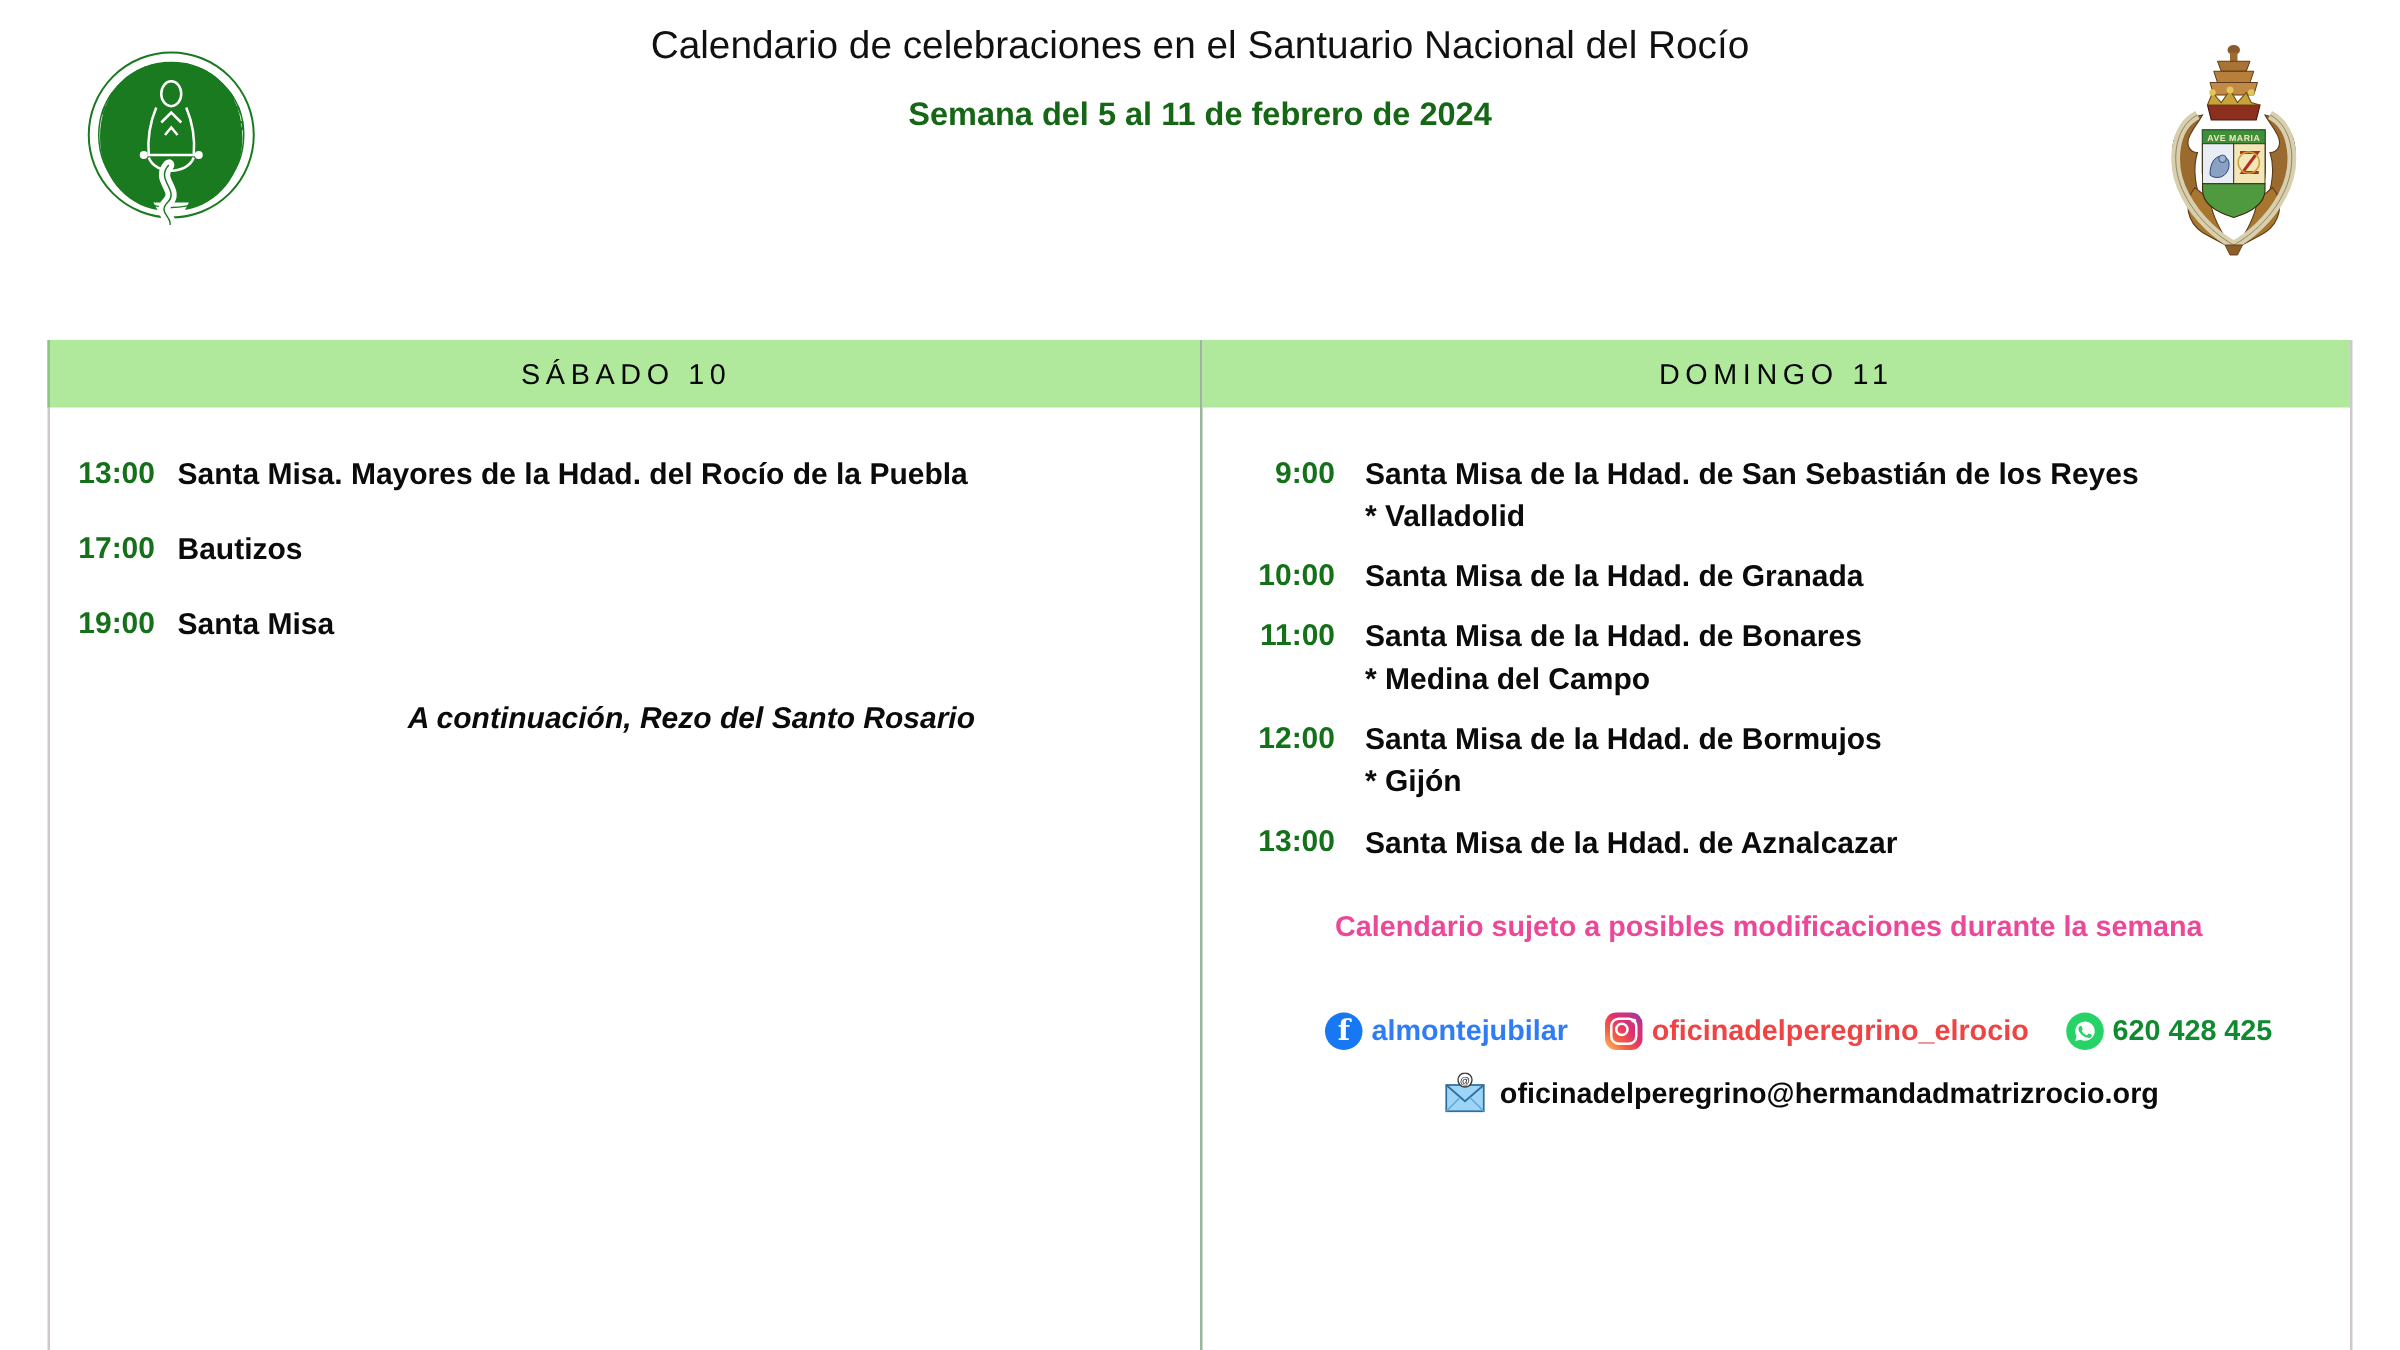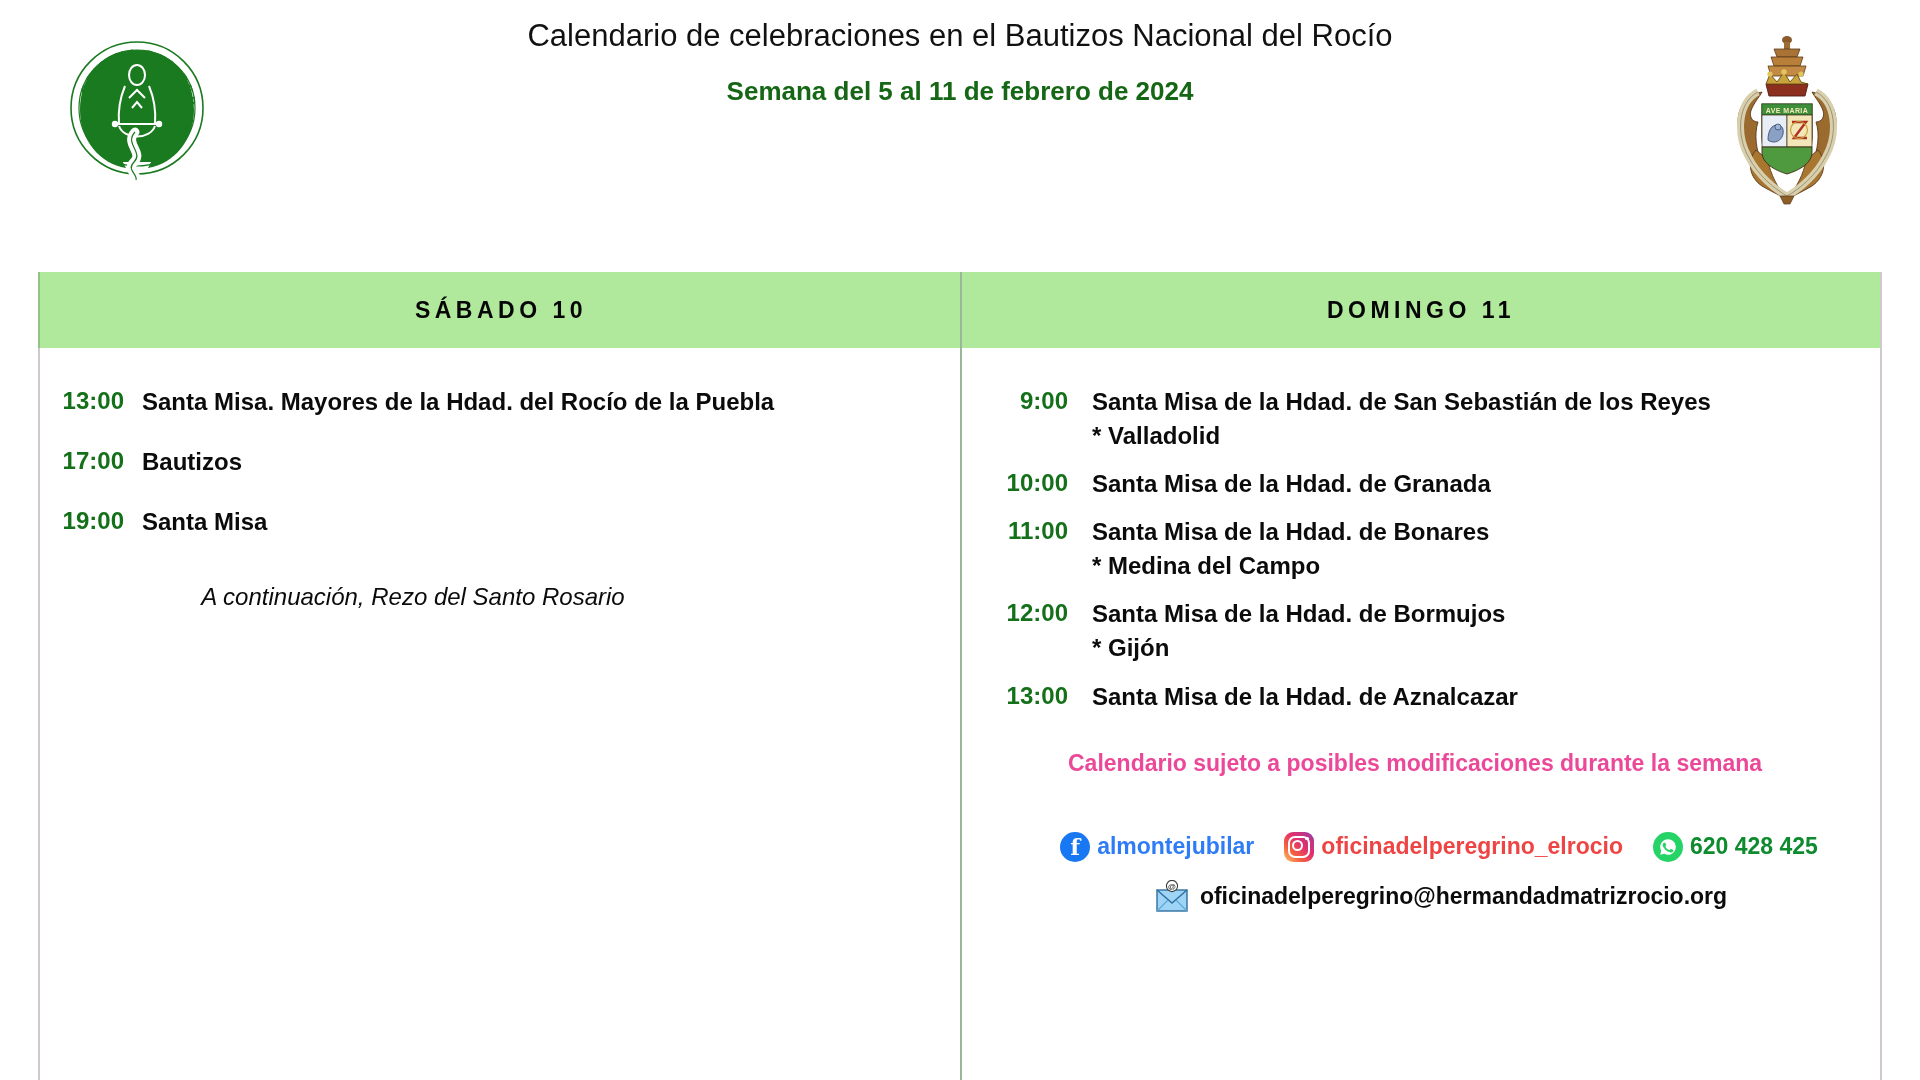--- a/index.html
+++ b/index.html
@@ -81,26 +81,26 @@
   }
   .col {
     box-sizing: border-box;
     position: relative;
     flex: 0 0 50%;
   }
   .col-right {
     border-left: 2px solid #9bb79b;
   }
   .col-head {
-    height: 76px;
+    height: 54px;
     background: #b0e89c;
     display: flex;
     align-items: center;
     justify-content: center;
-    font-weight: bold;
+    font-weight: normal;
     font-size: 23px;
     letter-spacing: 4.5px;
     color: #050505;
     box-sizing: border-box;
   }
   .col-head.left-head { border-left: 2px solid #8fc488; margin-left: -2px; padding-left: 2px; }
   .col-body {
     position: relative;
     padding: 0;
     height: 960px;
@@ -133,22 +133,22 @@
     color: #0b0b0b;
     font-weight: bold;
     font-size: 24px;
     line-height: 1.42;
     margin-left: 18px;
     white-space: pre-line;
   }
   .right-events .ev-text { margin-left: 24px; }
 
   .note-center {
-    text-align: center;
-    font-weight: normal;
+    text-align: right;
+    font-weight: bold;
     font-style: italic;
     font-size: 24px;
     color: #0b0b0b;
     margin-top: 44px;
     padding-right: 180px;
   }
   .note-green {
     font-weight: bold;
     font-size: 23px;
     color: #ec4899;
@@ -286,21 +286,21 @@
         <path id="ringTop" d="M 75 80 m -50,0 a 50,50 0 1,1 100,0" fill="none"></path>
         <path id="ringBot" d="M 75 80 m -50,0 a 50,50 0 1,0 100,0" fill="none"></path>
       </defs>
       <text font-family="Liberation Sans, sans-serif" font-size="12.5" font-weight="bold" fill="#1a7a1f" letter-spacing="2.4">
         <textPath href="#ringTop" startOffset="8%">OFICINA DEL PEREGRINO</textPath>
       </text>
     </svg>
   </div>
 
   <div class="titles">
-    <div class="title-sub">Calendario de celebraciones en el Bautizos Nacional del Rocío</div>
+    <div class="title-sub">Calendario de celebraciones en el Santuario Nacional del Rocío</div>
     <div class="title-week">Semana del 5 al 11 de febrero de 2024</div>
   </div>
 
   <div class="logo-right">
     <svg width="130" height="175" viewBox="0 0 130 175">
 
       <g>
         <ellipse cx="65" cy="10" rx="5" ry="4" fill="#8a5a2b"></ellipse>
         <rect x="62" y="12" width="6" height="7" fill="#9d6a33"></rect>
         <path d="M52 19 L78 19 L75 27 L55 27 Z" fill="#a87334" stroke="#5c3a1a" stroke-width="0.8"></path>

